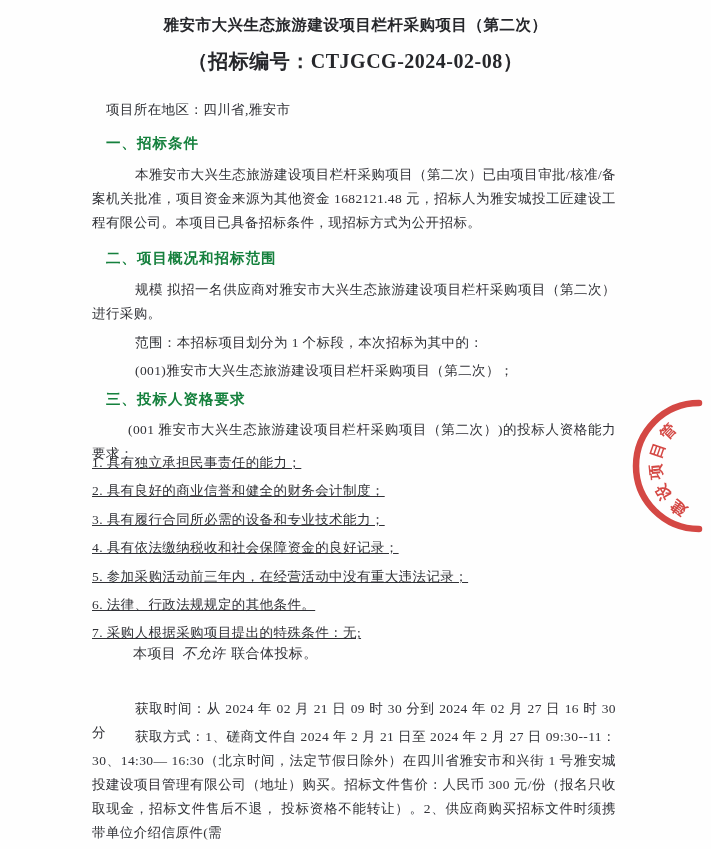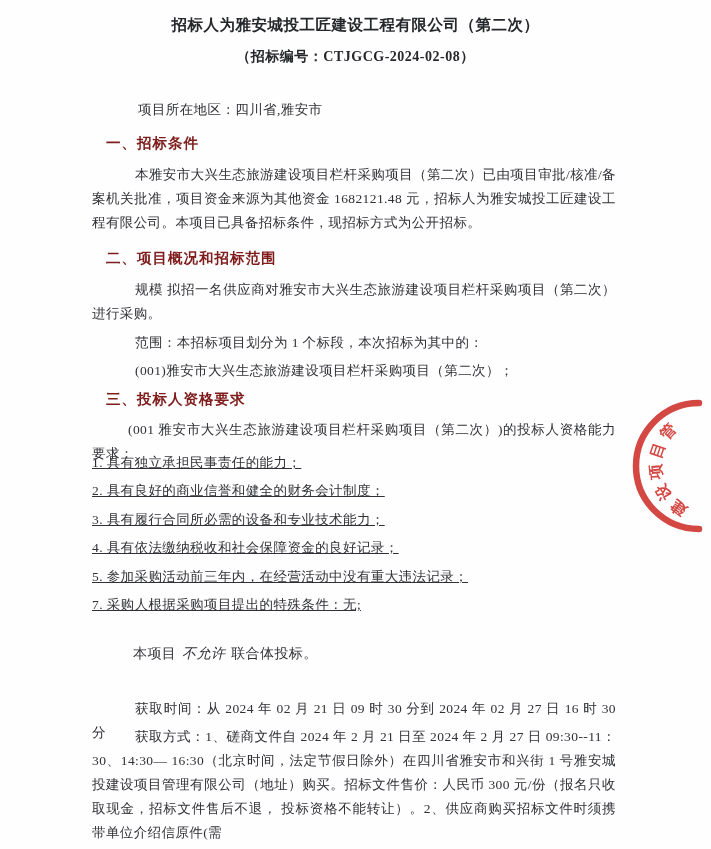--- a/index.html
+++ b/index.html
@@ -13,24 +13,24 @@
     color:#303136;
   }
   .abs { position:absolute; }
   .center-line { left:0; right:0; text-align:center; }
   .doc-title {
     top:15px;
     font-size:15.5px; font-weight:bold; letter-spacing:0.5px; color:#26272b;
   }
   .doc-subtitle {
     top:48px;
-    font-size:14px; font-weight:bold; letter-spacing:0.5px; color:#26272b;
+    font-size:20px; font-weight:bold; letter-spacing:0.5px; color:#26272b;
   }
-  .loc { top:101px; left:106px; font-size:13.5px; letter-spacing:0.4px;margin-left:32px; }
-  .h { left:106px; font-size:14.5px; font-weight:bold; letter-spacing:1px; color:#7f1d1d; }
+  .loc { top:101px; left:106px; font-size:13.5px; letter-spacing:0.4px; }
+  .h { left:106px; font-size:14.5px; font-weight:bold; letter-spacing:1px; color:#15803d; }
   .h1 { top:134px; }
   .h2 { top:249px; }
   .h3 { top:390px; }
   .h4 { top:669px; }
   .para {
     left:92px; width:524px;
     font-size:13.5px; line-height:24px; letter-spacing:0.4px;
     text-align:justify;
   }
   .ind { text-indent:43px; }
@@ -45,21 +45,21 @@
   .p-joint .em { font-style:italic; padding:0 2px; }
   .p-time { top:697px; }
   .p-method { top:725px; }
   .stamp-svg { position:absolute; left:0; top:0; pointer-events:none; opacity:0.88; }
 </style>
 </head>
 <body>
 
 <div class="page">
 
-  <div class="abs center-line doc-title">招标人为雅安城投工匠建设工程有限公司（第二次）</div>
+  <div class="abs center-line doc-title">雅安市大兴生态旅游建设项目栏杆采购项目（第二次）</div>
 
   <div class="abs center-line doc-subtitle">（招标编号：CTJGCG-2024-02-08）</div>
 
   <div class="abs loc">项目所在地区：四川省,雅安市</div>
 
   <div class="abs h h1">一、招标条件</div>
 
   <div class="abs para ind p-s1">本雅安市大兴生态旅游建设项目栏杆采购项目（第二次）已由项目审批/核准/备案机关批准，项目资金来源为其他资金 1682121.48 元，招标人为雅安城投工匠建设工程有限公司。本项目已具备招标条件，现招标方式为公开招标。</div>
 
   <div class="abs para ind p-scale">规模  拟招一名供应商对雅安市大兴生态旅游建设项目栏杆采购项目（第二次）进行采购。</div>
@@ -73,20 +73,21 @@
   <div class="abs h h3">三、投标人资格要求</div>
 
   <div class="abs para p-intro">(001 雅安市大兴生态旅游建设项目栏杆采购项目（第二次）)的投标人资格能力要求：</div>
 
   <div class="abs req-list">
     <div class="req-item">1. 具有独立承担民事责任的能力；</div>
     <div class="req-item">2. 具有良好的商业信誉和健全的财务会计制度；</div>
     <div class="req-item">3. 具有履行合同所必需的设备和专业技术能力；</div>
     <div class="req-item">4. 具有依法缴纳税收和社会保障资金的良好记录；</div>
     <div class="req-item">5. 参加采购活动前三年内，在经营活动中没有重大违法记录；</div>
+    <div class="req-item">6. 法律、行政法规规定的其他条件。</div>
     <div class="req-item">7. 采购人根据采购项目提出的特殊条件：无;</div>
   </div>
 
   <div class="abs p-joint">
     <span>本项目</span>
     <span class="em">不允许</span>
     <span>联合体投标。</span>
   </div>
 
 

